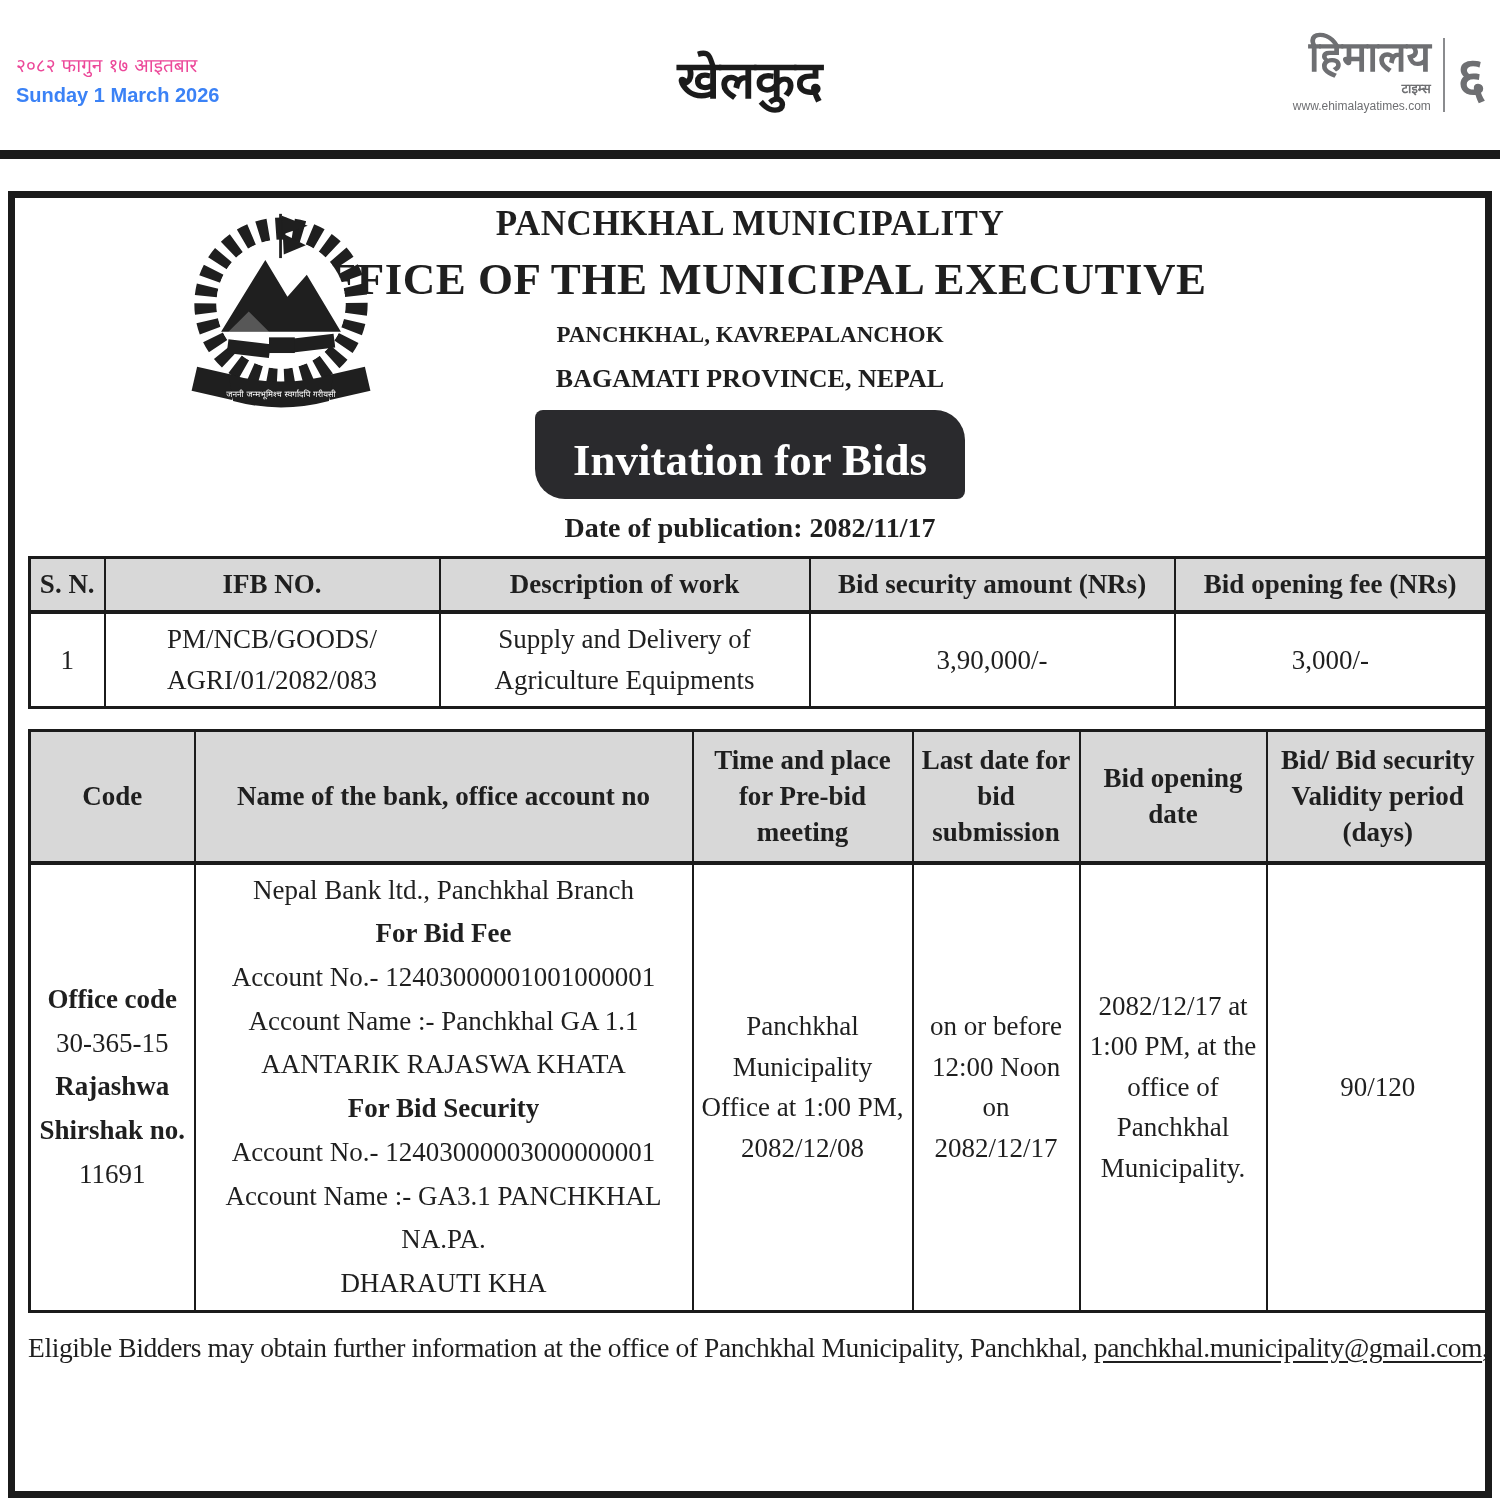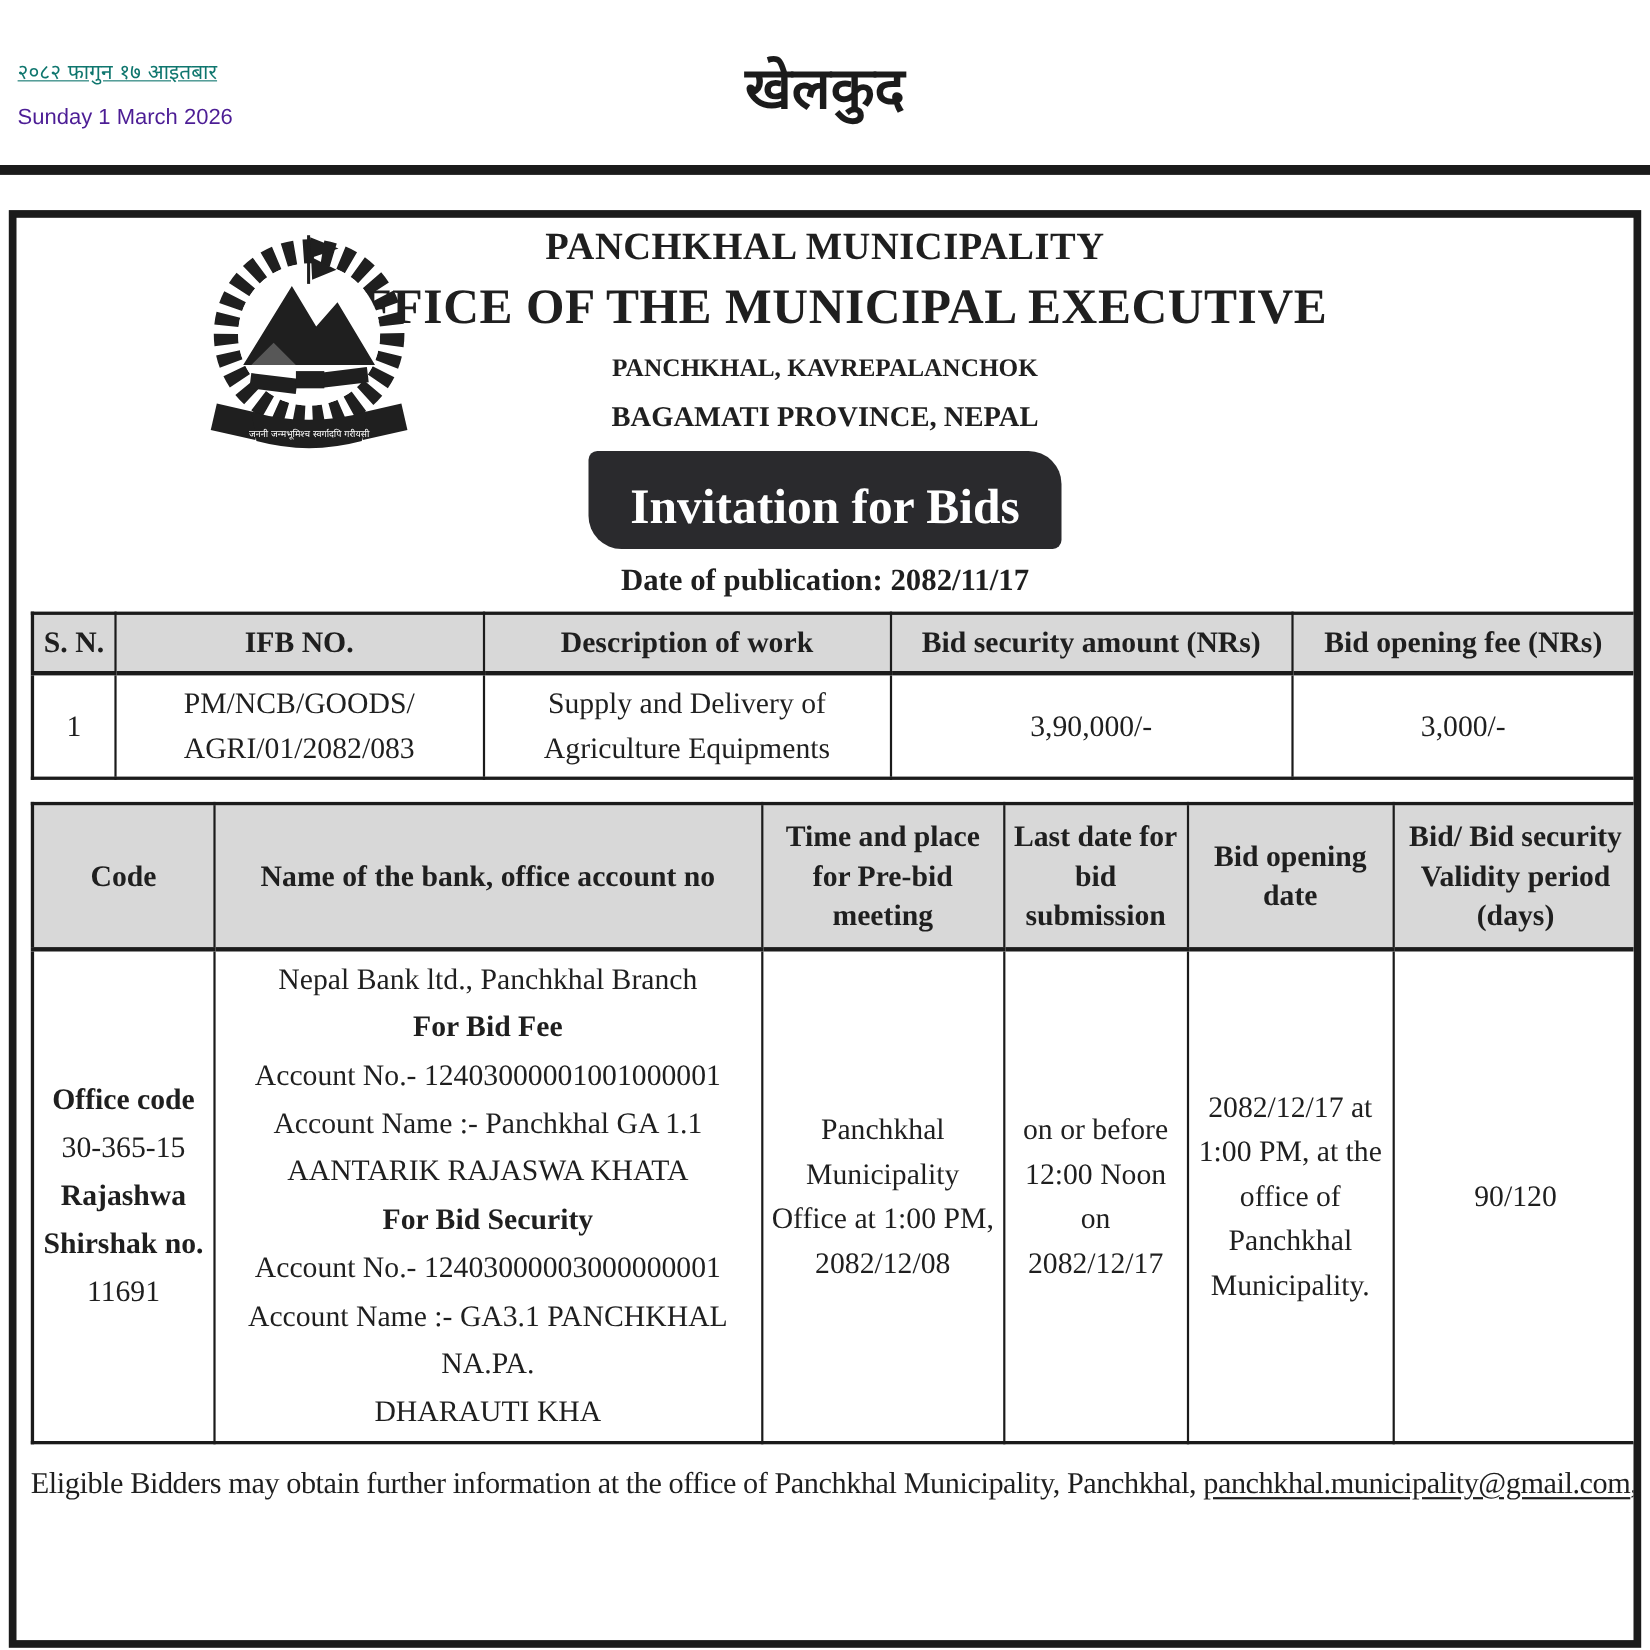--- a/index.html
+++ b/index.html
@@ -4,22 +4,22 @@
 <style>
   * { margin:0; padding:0; box-sizing:border-box; }
   html,body { background:#ffffff; }
   .page {
     position:relative; width:1500px; height:1500px; background:#fff;
     font-family:"Liberation Serif", serif; color:#1f1f1f; overflow:hidden;
   }
   
   .masthead { position:relative; height:150px; }
   .mast-left { position:absolute; left:16px; top:52px; font-family:"DejaVu Sans", sans-serif; }
-  .mast-date-np { font-size:19px; color:#0f766e;text-decoration:underline; }
-  .mast-date-en { font-size:20px; color:#4c1d95; margin-top:18px; font-family:"Liberation Sans", sans-serif; }
+  .mast-date-np { font-size:19px; color:#ec4899; }
+  .mast-date-en { font-size:20px; color:#3b82f6; margin-top:6px; font-family:"Liberation Sans", sans-serif;font-weight:bold; }
   .mast-center { position:absolute; left:0; right:0; top:42px; text-align:center; }
   .section-title { font-size:52px; font-weight:bold; color:#1b1b1b; font-family:"DejaVu Sans", sans-serif; }
   .mast-right { position:absolute; right:14px; top:36px; display:flex; align-items:center; gap:12px; color:#6e6f72; }
   .logo-col { text-align:right; font-family:"DejaVu Sans", sans-serif; }
   .paper-name { font-size:42px; font-weight:bold; line-height:1.0; }
   .paper-sub  { font-size:13px; font-weight:bold; margin-top:1px; }
   .paper-url  { font-size:12px; margin-top:2px; font-family:"Liberation Sans", sans-serif; }
   .logo-divider { width:2px; height:74px; background:#8a8b8e; }
   .page-no { font-size:56px; font-weight:bold; font-family:"DejaVu Sans", sans-serif; }
   .mast-rule { height:9px; background:#1b1b1b; }
@@ -72,20 +72,29 @@
 <div class="page">
 
   <div class="masthead">
     <div class="mast-left">
       <div class="mast-date-np">२०८२ फागुन १७ आइतबार</div>
       <div class="mast-date-en">Sunday 1 March 2026</div>
     </div>
     <div class="mast-center">
       <span class="section-title">खेलकुद</span>
     </div>
+    <div class="mast-right">
+      <div class="logo-col">
+        <div class="paper-name">हिमालय</div>
+        <div class="paper-sub">टाइम्स</div>
+        <div class="paper-url">www.ehimalayatimes.com</div>
+      </div>
+      <div class="logo-divider"></div>
+      <div class="page-no">६</div>
+    </div>
   </div>
   <div class="mast-rule"></div>
 
   <div class="ad">
 
     <svg class="emblem" viewBox="0 0 210 230" aria-hidden="true">
       <g fill="#1f1f1f" stroke="none">
         <circle cx="105" cy="100" r="82" fill="none" stroke="#1f1f1f" stroke-width="24" stroke-dasharray="11 8"></circle>
         <circle cx="105" cy="100" r="70" fill="#ffffff" stroke="none"></circle>
 

